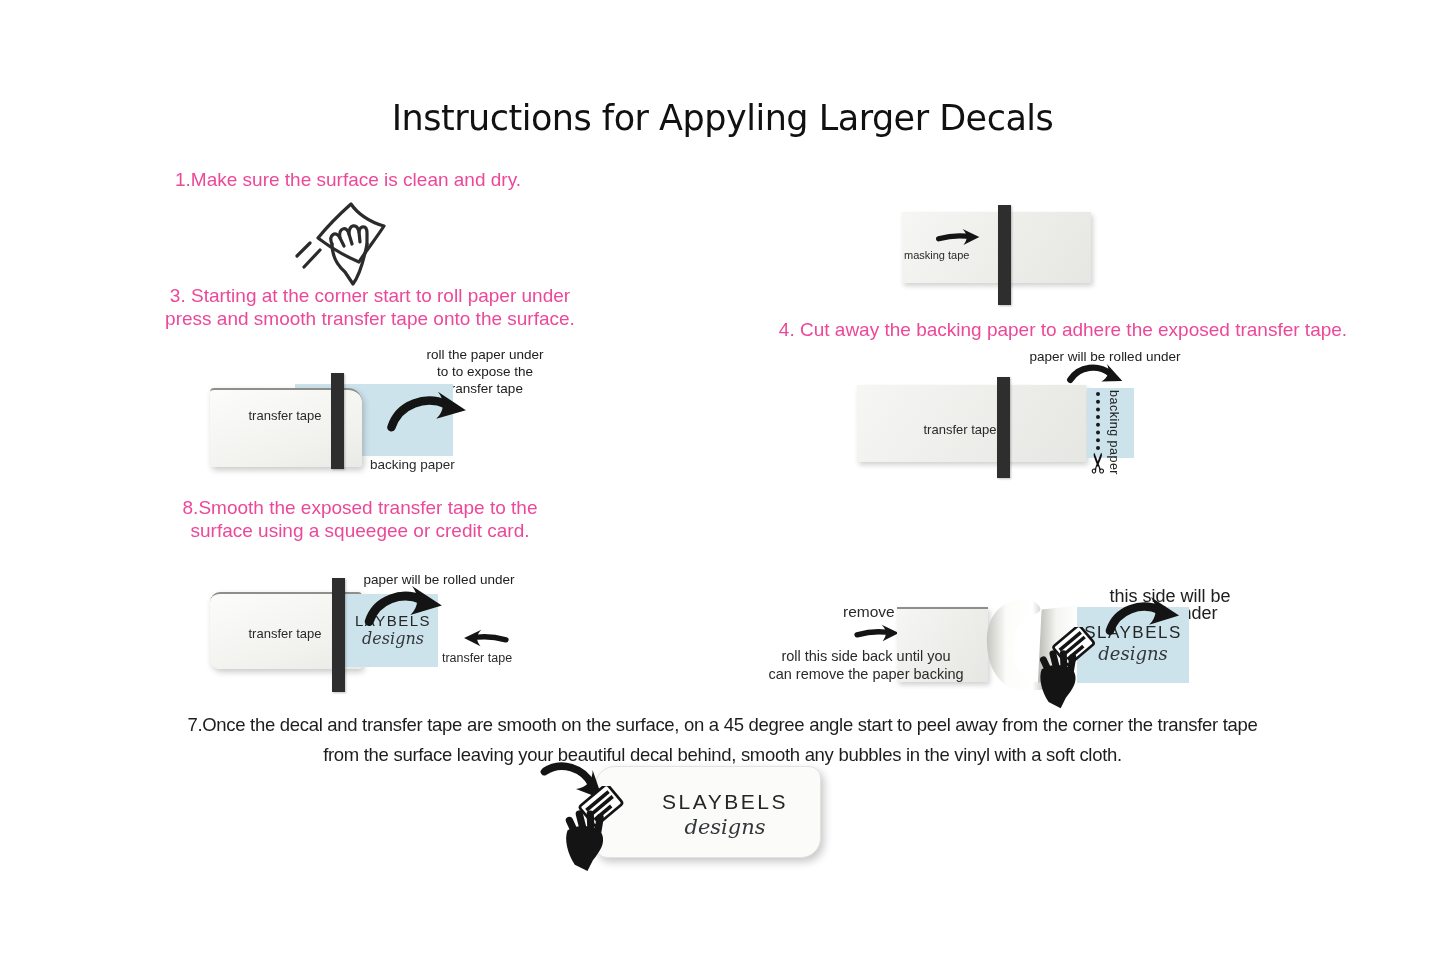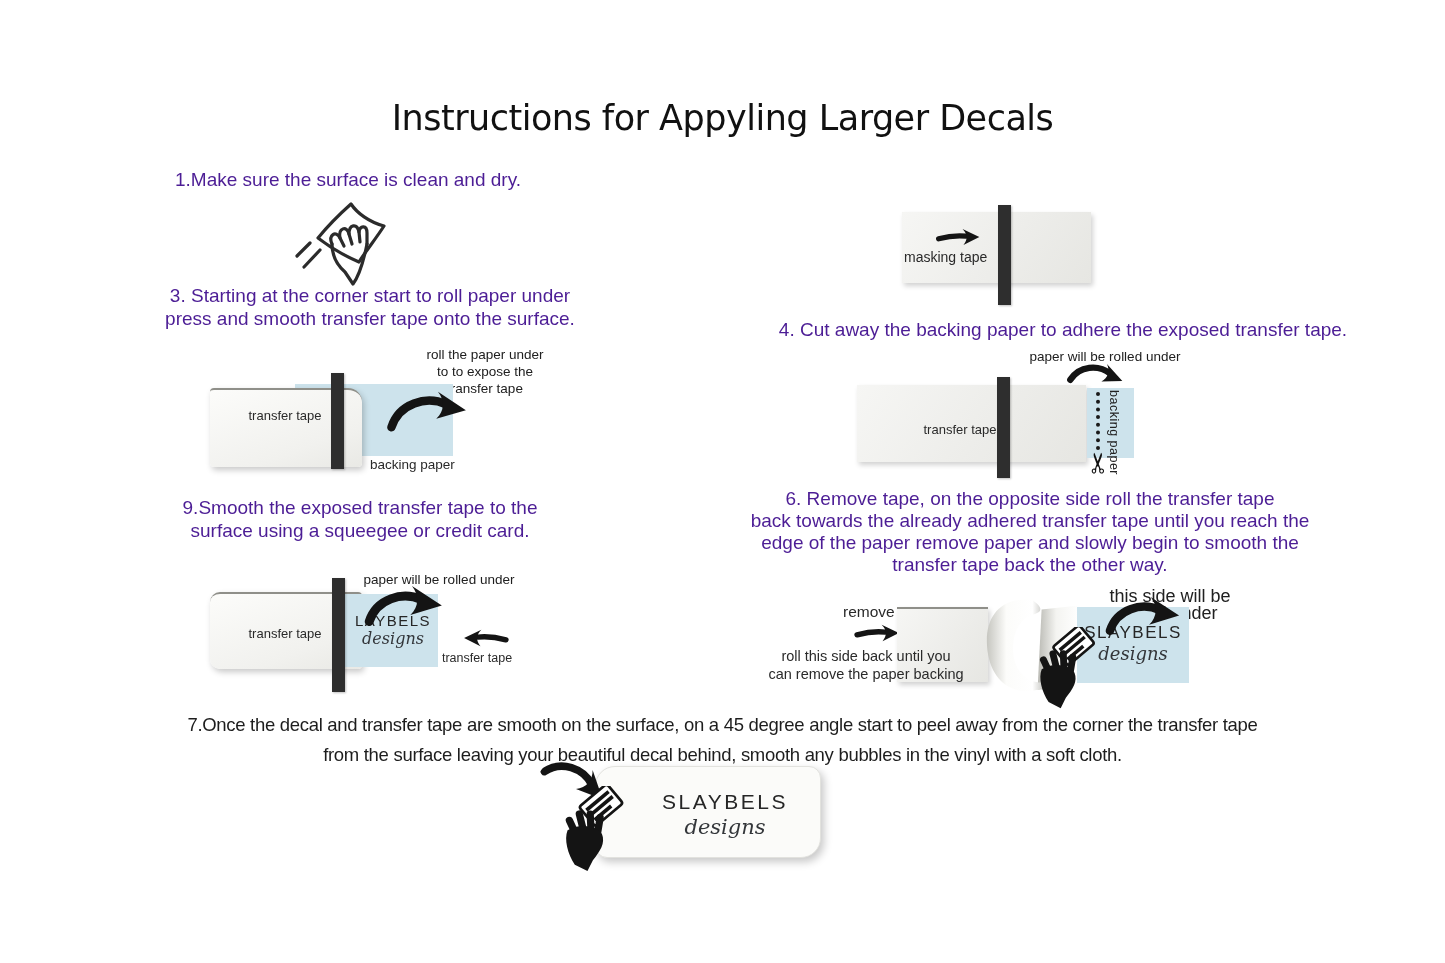--- a/index.html
+++ b/index.html
@@ -6,21 +6,21 @@
   html,body { background:#ffffff; }
   body { font-family:"Liberation Sans", sans-serif; color:#222222; }
   .canvas { position:relative; width:1445px; height:963px; background:#ffffff; overflow:hidden; }
   .abs { position:absolute; }
   .pre { white-space:pre-line; }
   .center { text-align:center; }
 
   .page-title { width:100%; top:98px; left:0; text-align:center; font-size:35px; font-weight:500;
                 color:#111; font-family:"DejaVu Sans", sans-serif; letter-spacing:-0.5px; }
 
-  .step-text  { font-size:19px; color:#4c1d95; line-height:23px; }
+  .step-text  { font-size:19px; color:#ec4899; line-height:23px; }
   .step7-text { font-size:18.5px; color:#1d1d1d; line-height:30px; letter-spacing:-0.3px;
                 font-family:"Liberation Sans", sans-serif; }
   .ann        { font-size:13.5px; color:#202020; line-height:17px; }
   .lbl        { font-size:13px; color:#2a2a2a; }
 
   .bar  { position:absolute; background:#2e2e2e; box-shadow:1px 1px 2px rgba(0,0,0,.25); }
   .paper-gray  { position:absolute; background:linear-gradient(125deg,#f6f6f4 0%,#ededea 55%,#e6e6e2 100%);
                  box-shadow:2px 3px 5px rgba(0,0,0,.18); }
   .paper-white { position:absolute; background:linear-gradient(160deg,#fcfcfa 0%,#f1f1ee 70%,#e9e9e5 100%);
                  box-shadow:2px 3px 6px rgba(0,0,0,.22); border-top:2px solid #8f8f89; }
@@ -61,21 +61,21 @@
 
 
   <div class="abs" style="left:900px; top:205px; width:195px; height:100px;">
     <div class="paper-gray" style="left:2px; top:7px; width:189px; height:71px;"></div>
     <div class="abs" style="left:36px; top:22px; width:46px; height:20px;">
       <svg viewBox="0 0 52 22" width="46" height="20">
         <path d="M3 13 C 14 10 24 9 34 10" fill="none" stroke="#141414" stroke-width="6" stroke-linecap="round"></path>
         <path d="M30 2 L49 11 L31 20 C 36 14 36 8 30 2 Z" fill="#141414"></path>
       </svg>
     </div>
-    <div class="abs lbl" style="left:4px; top:44px; font-size:14px;">masking tape</div>
+    <div class="abs lbl" style="left:4px; top:44px; font-size:11px;">masking tape</div>
     <div class="bar" style="left:98px; top:0; width:13px; height:100px;"></div>
   </div>
 
   <div class="abs step-text center pre" style="left:140px; top:284px; width:460px;">3. Starting at the corner start to roll paper under
 press and smooth transfer tape onto the surface.</div>
 
   <div class="abs" style="left:210px; top:344px; width:345px; height:138px;">
     <div class="abs ann center pre" style="left:200px; top:2px; width:150px;text-align:center;">roll the paper under
 to to expose the
 transfer tape</div>
@@ -104,21 +104,21 @@
     </div>
     <div class="paper-gray" style="left:2px; top:40px; width:229px; height:77px;"></div>
     <div class="abs lbl center" style="left:55px; top:77px; width:100px;">transfer tape</div>
     <div class="bar" style="left:142px; top:32px; width:13px; height:101px;"></div>
     <div class="blue-rect" style="left:232px; top:43px; width:47px; height:70px;"></div>
     <div class="vert-label" style="left:252px; top:45px; height:92px;">backing paper</div>
     <div class="dotted-cut" style="left:241px; top:47px; height:58px;"></div>
     <div class="scissors" style="left:232px; top:104px;">✂</div>
   </div>
 
-  <div class="abs step-text center pre" style="left:140px; top:496px; width:440px;">9.Smooth the exposed transfer tape to the
+  <div class="abs step-text center pre" style="left:140px; top:496px; width:440px;">8.Smooth the exposed transfer tape to the
 surface using a squeegee or credit card.</div>
 
   <div class="abs" style="left:210px; top:568px; width:345px; height:130px;">
     <div class="abs ann center" style="left:143px; top:3px; width:172px;">paper will be rolled under</div>
     <div class="paper-white" style="left:0; top:24px; width:152px; height:77px; border-radius:10px 4px 4px 10px;"></div>
     <div class="blue-rect" style="left:135px; top:26px; width:93px; height:73px;"></div>
     <div class="abs lbl center" style="left:20px; top:58px; width:110px;">transfer tape</div>
     <div class="abs logo-name center" style="left:137px; top:44px; width:92px; font-size:15px;">LAYBELS</div>
     <div class="abs logo-script center" style="left:137px; top:61px; width:92px; font-size:16px;">designs</div>
     <div class="bar" style="left:122px; top:10px; width:13px; height:114px;"></div>
@@ -130,24 +130,20 @@
     </div>
     <div class="abs" style="left:250px; top:60px; width:50px; height:20px; transform:scaleX(-1);">
       <svg viewBox="0 0 52 22" width="50" height="20">
         <path d="M3 13 C 14 10 24 9 34 10" fill="none" stroke="#141414" stroke-width="6" stroke-linecap="round"></path>
         <path d="M30 2 L49 11 L31 20 C 36 14 36 8 30 2 Z" fill="#141414"></path>
       </svg>
     </div>
     <div class="abs lbl center" style="left:222px; top:83px; width:90px; font-size:12.5px;">transfer tape</div>
   </div>
 
-  <div class="abs step-text center pre" style="left:740px; top:488px; width:580px; line-height:22px;">6. Remove tape, on the opposite side roll the transfer tape
-back towards the already adhered transfer tape until you reach the
-edge of the paper remove paper and slowly begin to smooth the
-transfer tape back the other way.</div>
 
   <div class="abs" style="left:755px; top:585px; width:500px; height:135px;">
     <div class="abs ann center" style="left:330px; top:3px; width:170px; font-size:18px;">this side will be rolled under</div>
     <div class="abs lbl" style="left:88px; top:18px; font-size:15.5px;">remove</div>
     <div class="abs" style="left:98px; top:38px; width:50px; height:20px;">
       <svg viewBox="0 0 52 22" width="50" height="20">
         <path d="M3 13 C 14 10 24 9 34 10" fill="none" stroke="#141414" stroke-width="6" stroke-linecap="round"></path>
         <path d="M30 2 L49 11 L31 20 C 36 14 36 8 30 2 Z" fill="#141414"></path>
       </svg>
     </div>

